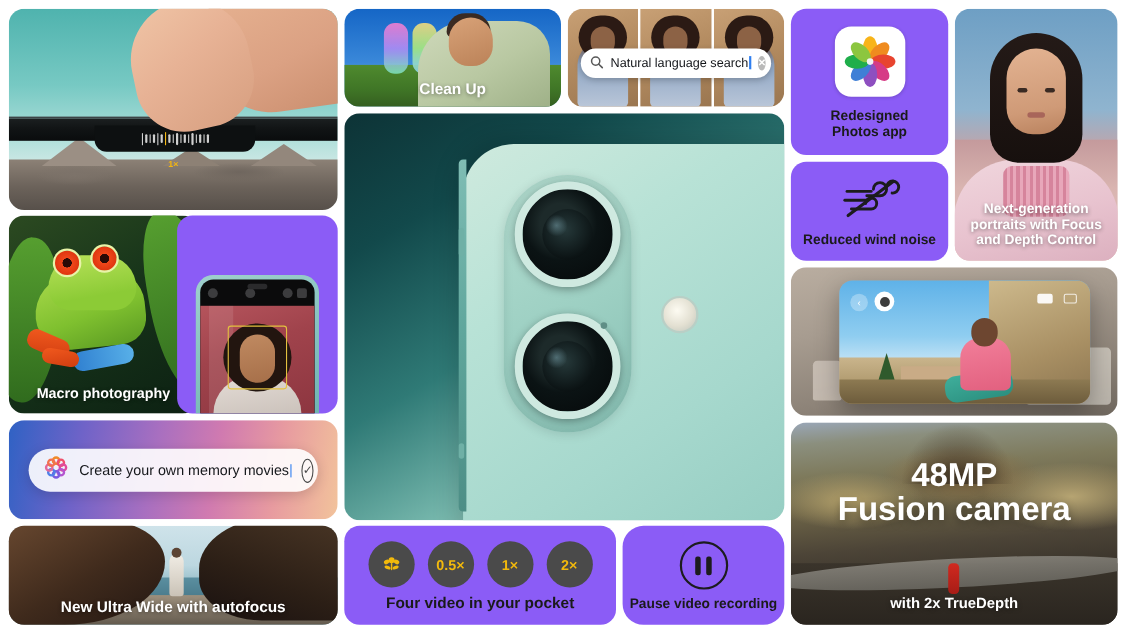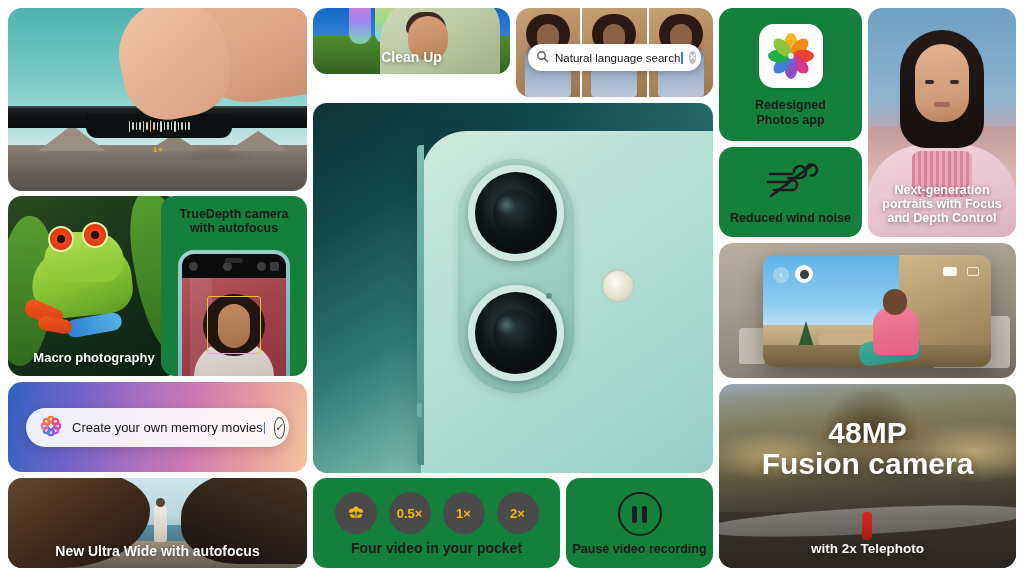--- a/index.html
+++ b/index.html
@@ -12,21 +12,21 @@
   .board {
     position: relative;
     width: 1024px; height: 576px;
     background: #ffffff;
   }
   .tile {
     position: absolute;
     border-radius: 14px;
     overflow: hidden;
   }
-  .grey { background: #15803d; }
+  .grey { background: #8b5cf6; }
   .cap {
     position: absolute; left: 0; right: 0;
     text-align: center;
     color: #ffffff;
     font-weight: 700;
     text-shadow: 0 1px 4px rgba(0,0,0,.45);
     line-height: 1.12;
   }
   .dark-cap {
     position: absolute; left: 0; right: 0;
@@ -82,21 +82,21 @@
   }
   .cc-hand {
     position: absolute; left: 178px; top: -40px; width: 150px; height: 132px;
     background: linear-gradient(160deg,#e9b694 0%, #dba183 60%, #c98d6d 100%);
     border-radius: 60px 40px 30px 60px;
     transform: rotate(-8deg);
   }
   #t-camera-control .cap { top: 14px; font-size: 23px; }
 
   
-  #t-cleanup { left: 313px; top: 8px; width: 197px; height: 66px; }
+  #t-cleanup { left: 313px; top: 8px; width: 197px; height: 89px; }
   .cu-sky { position:absolute; inset:0; background: linear-gradient(180deg,#1566c6 0%, #3a88d9 55%, #6fb0e8 78%, #8fc7ee 100%); }
   .cu-grass { position:absolute; left:0; right:0; bottom:0; height:38px; background: linear-gradient(180deg,#4f8a2e 0%, #3f7526 60%, #355f20 100%); }
   .cu-ghost1, .cu-ghost2 {
     position:absolute; bottom:30px; width:22px; height:46px; border-radius: 10px;
     filter: blur(0.4px);
   }
   .cu-ghost1 { left:36px; background: linear-gradient(180deg,#ff7fd0 0%, #b48cf6 50%, #7fe6c0 100%); opacity:.85; }
   .cu-ghost2 { left:62px; background: linear-gradient(180deg,#ffe07a 0%, #aef07a 50%, #8fd6ff 100%); opacity:.85; }
   .cu-person {
     position:absolute; right:10px; bottom:0; width:120px; height:78px;
@@ -392,21 +392,21 @@
   #t-lenses { left: 313px; top: 478px; width: 247px; height: 90px; }
   .lens-row { position:absolute; left:0; right:0; top:14px; display:flex; justify-content:center; gap:12px; }
   .lens-chip {
     width:42px; height:42px; border-radius:50%; background:#4a4a4a;
     display:flex; align-items:center; justify-content:center;
     color:#f2b90c; font-size:13px; font-weight:700;
   }
   #t-lenses .dark-cap { bottom: 12px; font-size: 14px; }
 
   
-  #t-pause { left: 566px; top: 478px; width: 147px; height: 90px; }
+  #t-pause { left: 566px; top: 478px; width: 147px; height: 90px; border-radius: 19px; }
   .pause-circle {
     position:absolute; left:50%; top:14px; transform:translateX(-50%);
     width:44px; height:44px; border-radius:50%; border:2.6px solid #1c1c1e;
     display:flex; align-items:center; justify-content:center; gap:5px;
   }
   .pause-circle i { display:block; width:5px; height:17px; background:#1c1c1e; border-radius:2px; }
   #t-pause .dark-cap { bottom: 12px; font-size: 12.5px; }
 
   
   #t-fusion { left: 719px; top: 384px; width: 297px; height: 184px; }
@@ -584,24 +584,20 @@
     <div class="mc-head"></div>
     <div class="mc-eye l"></div>
     <div class="mc-eye r"></div>
     <div class="mc-blue"></div>
     <div class="mc-foot mc-f1"></div>
     <div class="mc-foot mc-f2"></div>
     <div class="cap">Macro photography</div>
   </div>
 
   <div class="tile grey" id="t-truedepth">
-    <div class="dark-cap">
-      <span>TrueDepth camera</span><br>
-      <span>with autofocus</span>
-    </div>
     <div class="td-phone">
       <div class="td-screen">
         <div class="td-photo">
           <div class="td-wall"></div>
           <div class="td-shirt"></div>
           <div class="td-hair"></div>
           <div class="td-face"></div>
           <div class="td-focus"></div>
         </div>
         <div class="td-notchrow">
@@ -724,16 +720,16 @@
     <div class="fc-bg"></div>
     <div class="fc-ridge"></div>
     <div class="fc-crater"></div>
     <div class="fc-ground"></div>
     <div class="fc-path"></div>
     <div class="fc-person"></div>
     <div class="fc-title">
       <span class="l1">48MP</span>
       <span class="l2">Fusion camera</span>
     </div>
-    <div class="fc-sub">with 2x Telephoto</div>
+    <div class="fc-sub">with 2x TrueDepth</div>
   </div>
 
 </div>
 
 </body></html>

